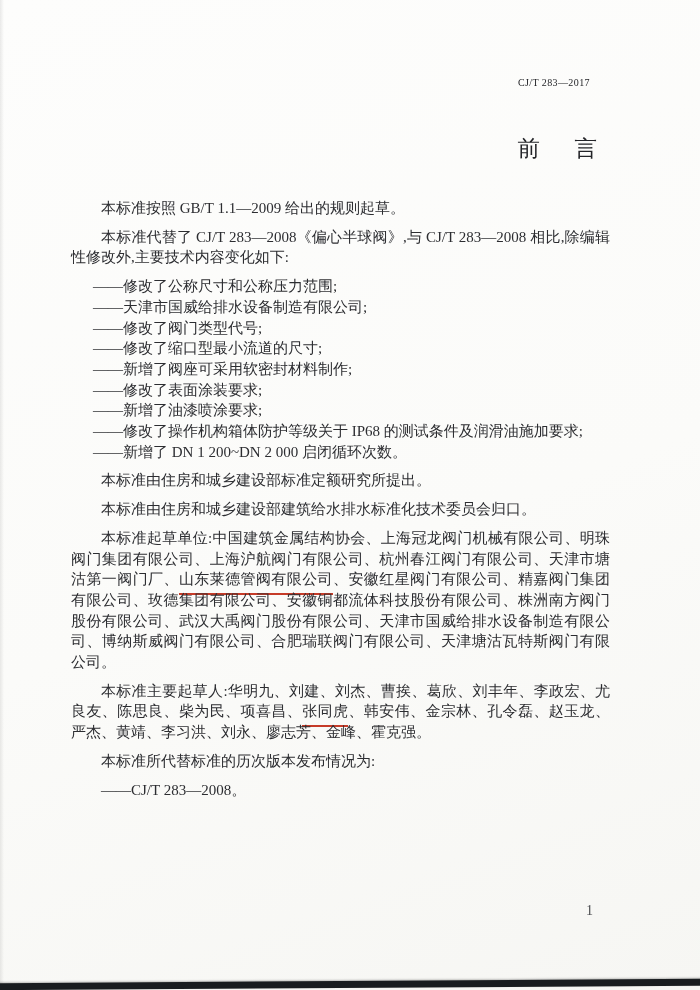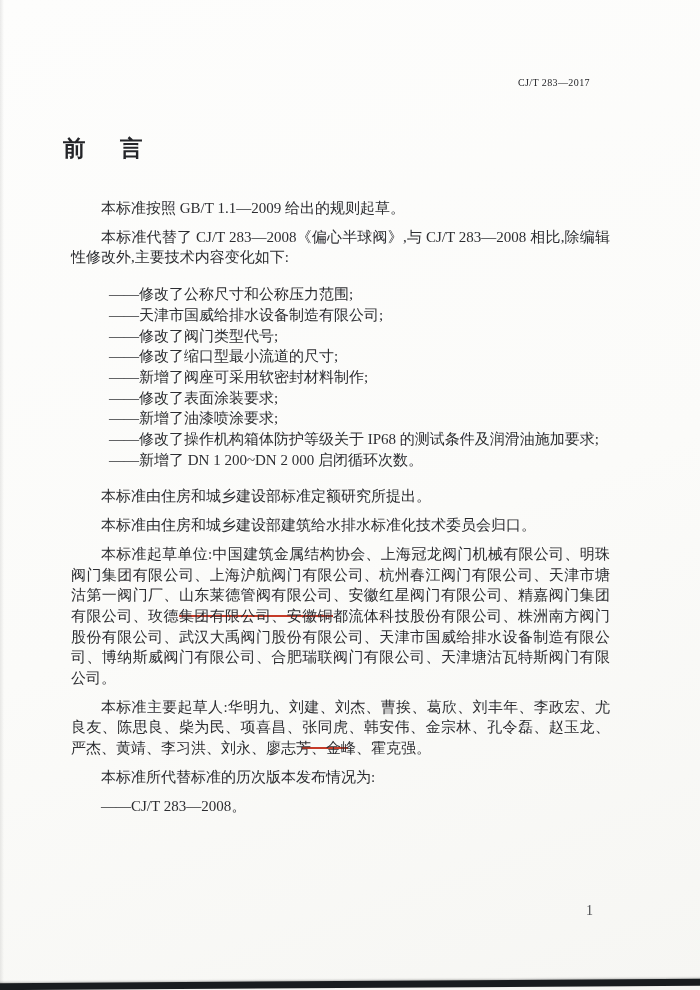--- a/index.html
+++ b/index.html
@@ -15,35 +15,35 @@
     overflow:hidden;
     color:#2c2d31;
   }
   .header-code {
     position:absolute; top:77px; left:518px;
     font-size:10px; letter-spacing:0.4px;
     color:#232428; white-space:nowrap;
   }
   .title {
     position:absolute; top:133px; left:63px; width:540px;
-    margin:0; text-align:left;
-    font-size:22.5px; font-weight:bold;
+    margin:0; text-align:right;
+    font-size:22.5px; font-weight:normal;
     letter-spacing:6px; color:#232428;
   }
   .content {
     position:absolute; top:190px; left:63px; width:555px;
     font-size:15px; line-height:20.7px;
     text-align:justify; color:#2c2d31;
   }
   .para { margin:8px; text-indent:2em; }
-  .changes { margin:16px; }
+  .changes { margin:0; }
   .change-line { padding-left:2em; text-indent:0; }
   .red-underline {
     border-bottom:2.5px solid #c63b28;
-    padding-bottom:12px;
+    padding-bottom:6px;
   }
   .page-number {
     position:absolute; top:903px; left:586px;
     font-size:14px; color:#4a4b4f;
   }
   .scan-edge-left {
     position:absolute; left:0; top:0; bottom:0; width:4px;
     background:linear-gradient(to right, rgba(60,60,60,0.10), rgba(0,0,0,0));
     pointer-events:none;
   }

